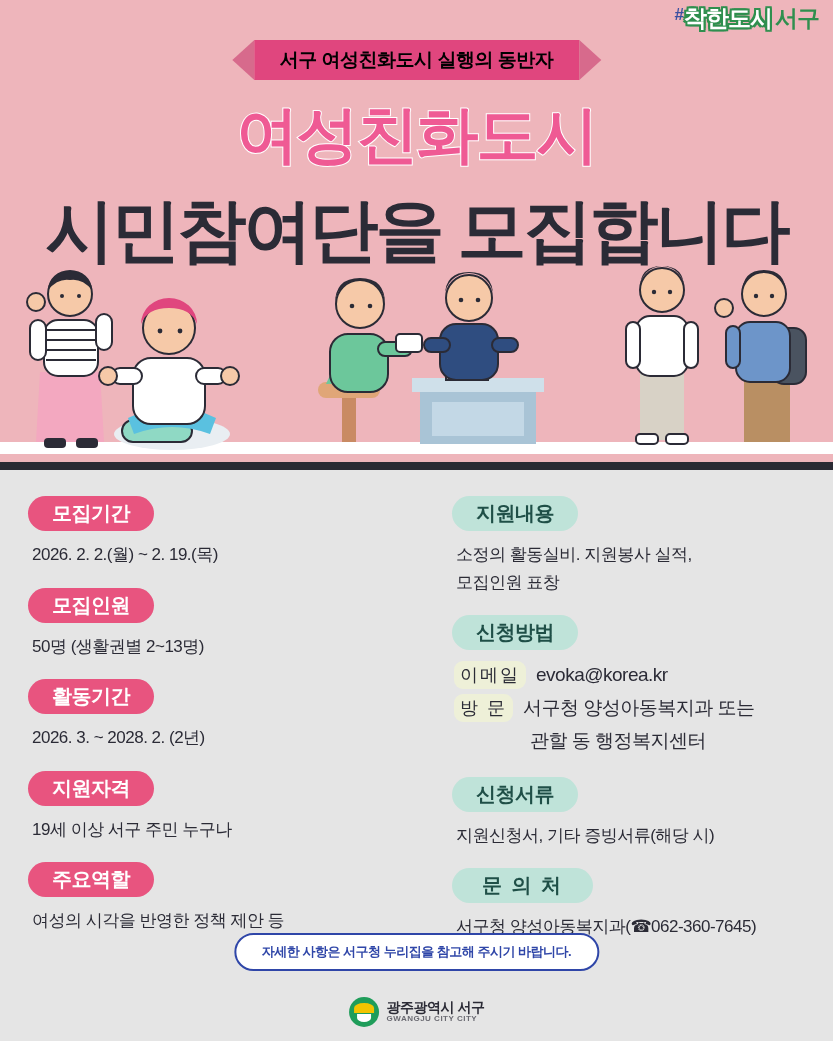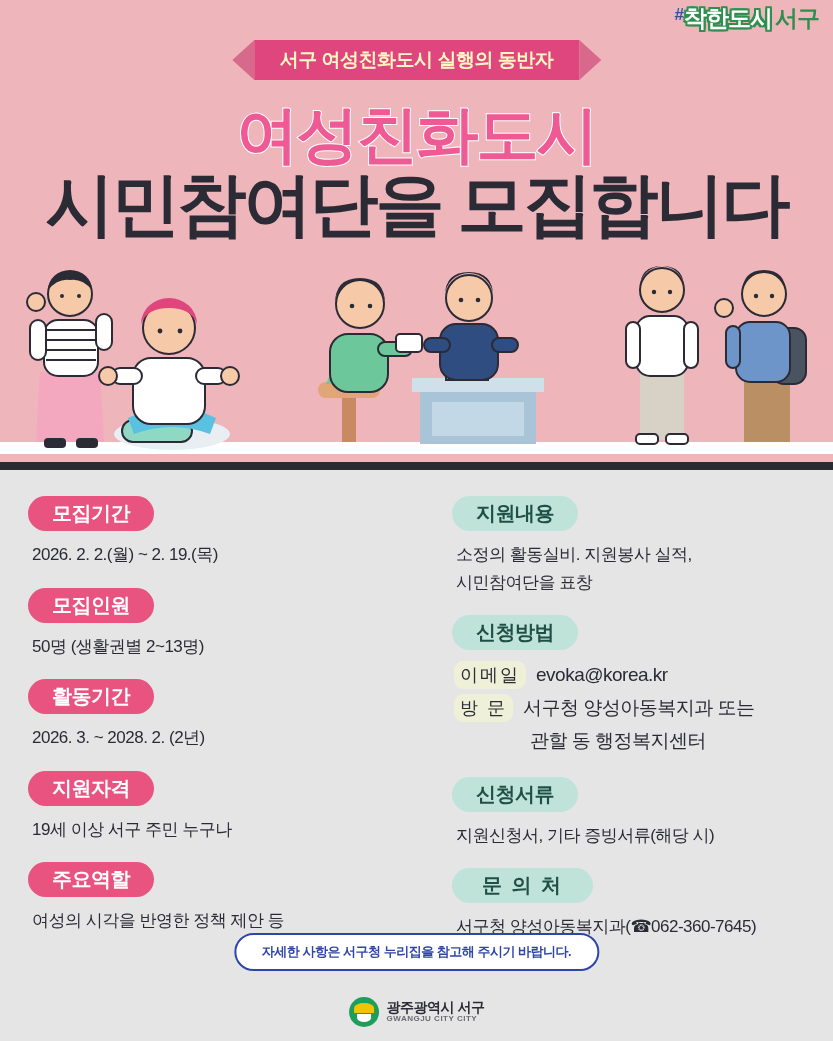--- a/index.html
+++ b/index.html
@@ -86,21 +86,21 @@
   .ribbon .tail {
     width: 0;
     height: 0;
     border-top: 20px solid transparent;
     border-bottom: 20px solid transparent;
   }
   .ribbon .tail.left  { border-right: 22px solid #d76a8c; }
   .ribbon .tail.right { border-left: 22px solid #d76a8c; }
   .ribbon .body {
     background: #e0467e;
-    color: #fef9c3;
+    color: #000000;
     font-size: 19px;
     font-weight: 700;
     letter-spacing: -0.5px;
     padding: 0 26px;
     height: 40px;
     line-height: 40px;
     white-space: nowrap;
   }
 
   
@@ -113,21 +113,21 @@
     font-size: 62px;
     font-weight: 900;
     letter-spacing: -2px;
     color: #ef5a94;
     -webkit-text-stroke: 2px #ffffff;
     paint-order: stroke fill;
     line-height: 1;
   }
   .headline2 {
     position: absolute;
-    top: 170px;
+    top: 196px;
     left: 0;
     width: 100%;
     text-align: center;
     font-size: 69px;
     font-weight: 900;
     letter-spacing: -3px;
     color: #2b2b36;
     line-height: 1;
   }
 
@@ -383,21 +383,21 @@
           <div class="line">여성의 시각을 반영한 정책 제안 등</div>
         </div>
 
       </div>
 
       <div class="col col-right">
 
         <div class="block">
           <div class="pill mint">지원내용</div>
           <div class="line tight" style="margin-bottom:2px">소정의 활동실비. 지원봉사 실적,</div>
-          <div class="line">시민참여단을 표창</div>
+          <div class="line">모집인원 표창</div>
         </div>
 
         <div class="block">
           <div class="pill mint">신청방법</div>
           <div class="kv">
             <span class="key">이메일</span>
             <span class="val">evoka@korea.kr</span>
           </div>
           <div class="kv">
             <span class="key">방 문</span>

